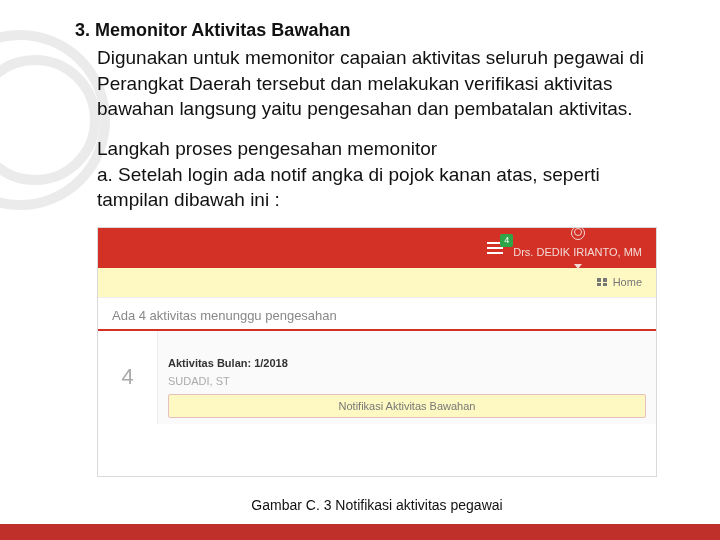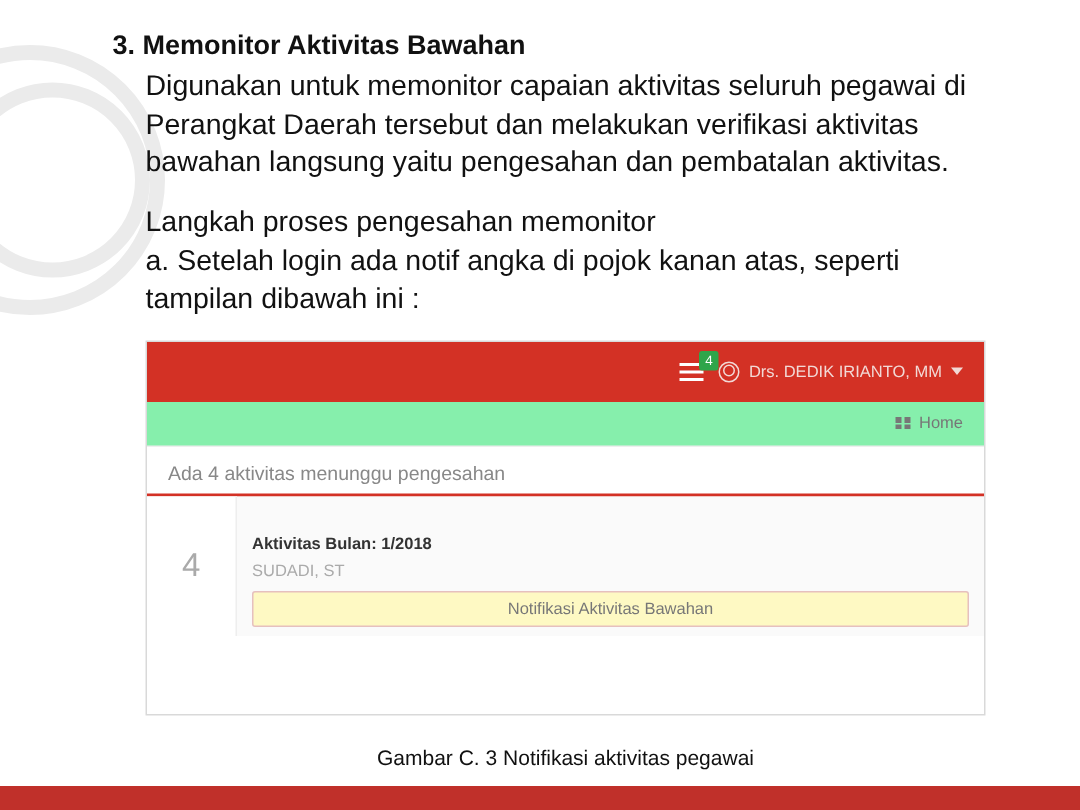--- a/index.html
+++ b/index.html
@@ -76,39 +76,40 @@
     line-height: 1;
     padding: 2px 4px;
     border-radius: 2px;
   }
   .user-block {
     display: flex;
     align-items: center;
     gap: 6px;
     font-size: 11px;
     color: #f2d9d6;
+    flex-direction: column;
   }
   .avatar-icon {
     width: 14px; height: 14px;
     border: 1.5px solid #f2d9d6;
     border-radius: 50%;
     position: relative;
   }
   .avatar-icon::after{
     content:"";
     position:absolute;
     width:6px;height:6px;border:1.5px solid #f2d9d6;border-radius:50%;
     left:2px;top:1px;
   }
   .caret-down {
     width:0;height:0;border-left:4px solid transparent;border-right:4px solid transparent;border-top:5px solid #f2d9d6;
   }
   .sub-bar {
     height: 30px;
-    background: #86efac;
+    background: #fef9c3;
     border-bottom: 1px solid #eee;
     display:flex;align-items:center;justify-content:flex-end;
     padding: 0 14px;
     font-size: 11px;
     color: #777;
     gap: 6px;
   }
   .dash-ico {
     width:10px;height:8px;
     display:inline-block;

